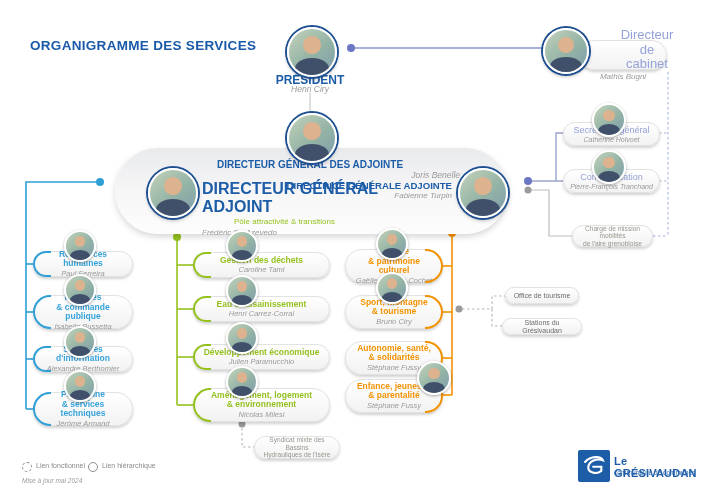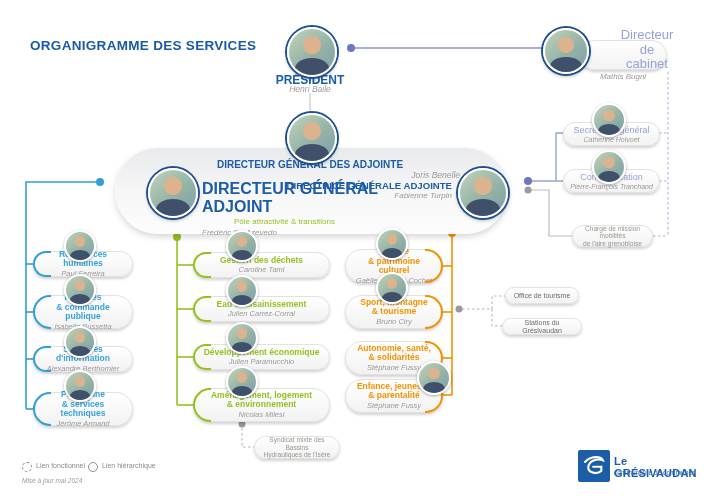--- a/index.html
+++ b/index.html
@@ -139,21 +139,21 @@
       <line x1="659" y1="133" x2="668" y2="133"></line>
       <line x1="659" y1="181" x2="668" y2="181"></line>
       <line x1="653" y1="236" x2="668" y2="236"></line>
     </g>
   </svg>
 
   <div class="abs page-title" style="left:30px;top:38px;">ORGANIGRAMME DES SERVICES</div>
 
   <div class="abs avatar ring" style="left:287px;top:27px;width:46px;height:46px;"></div>
   <div class="abs navy-b" style="left:250px;top:73px;width:120px;text-align:center;font-size:12px;">PRÉSIDENT</div>
-  <div class="abs name" style="left:250px;top:84px;width:120px;text-align:center;font-size:8.5px;">Henri Baile</div>
+  <div class="abs name" style="left:250px;top:84px;width:120px;text-align:center;font-size:8.5px;">Henri Ciry</div>
 
   <div class="abs avatar ring" style="left:543px;top:28px;width:42px;height:42px;"></div>
   <div class="abs pill lav" style="left:579px;top:40px;width:88px;height:30px;">
     <div class="pill-label" style="font-size:13px;margin-left:48px;">Directeur de cabinet</div>
     <div class="pill-name" style="font-size:8px;">Mathis Bugni</div>
   </div>
 
   <div class="abs capsule"></div>
   <div class="abs avatar ring" style="left:287px;top:113px;width:46px;height:46px;z-index:3;"></div>
   <div class="abs navy-b" style="left:160px;top:159px;width:300px;text-align:center;font-size:10px;z-index:2;">DIRECTEUR GÉNÉRAL DES ADJOINTE</div>
@@ -200,21 +200,21 @@
 
   <div class="abs avatar" style="left:226px;top:230px;width:28px;height:28px;"></div>
   <div class="abs pill green" style="left:193px;top:252px;width:137px;height:26px;">
     <div class="pill-label pre">Gestion des déchets</div>
     <div class="pill-name">Caroline Tami</div>
   </div>
 
   <div class="abs avatar" style="left:226px;top:275px;width:28px;height:28px;"></div>
   <div class="abs pill green" style="left:193px;top:296px;width:137px;height:26px;">
     <div class="pill-label pre">Eau &amp; assainissement</div>
-    <div class="pill-name">Julien Carrez-Corral</div>
+    <div class="pill-name">Henri Carrez-Corral</div>
   </div>
 
   <div class="abs avatar" style="left:226px;top:322px;width:28px;height:28px;"></div>
   <div class="abs pill green" style="left:193px;top:344px;width:137px;height:26px;">
     <div class="pill-label pre">Développement économique</div>
     <div class="pill-name">Julien Paramucchio</div>
   </div>
 
   <div class="abs avatar" style="left:226px;top:366px;width:28px;height:28px;"></div>
   <div class="abs pill green" style="left:193px;top:388px;width:137px;height:34px;">

